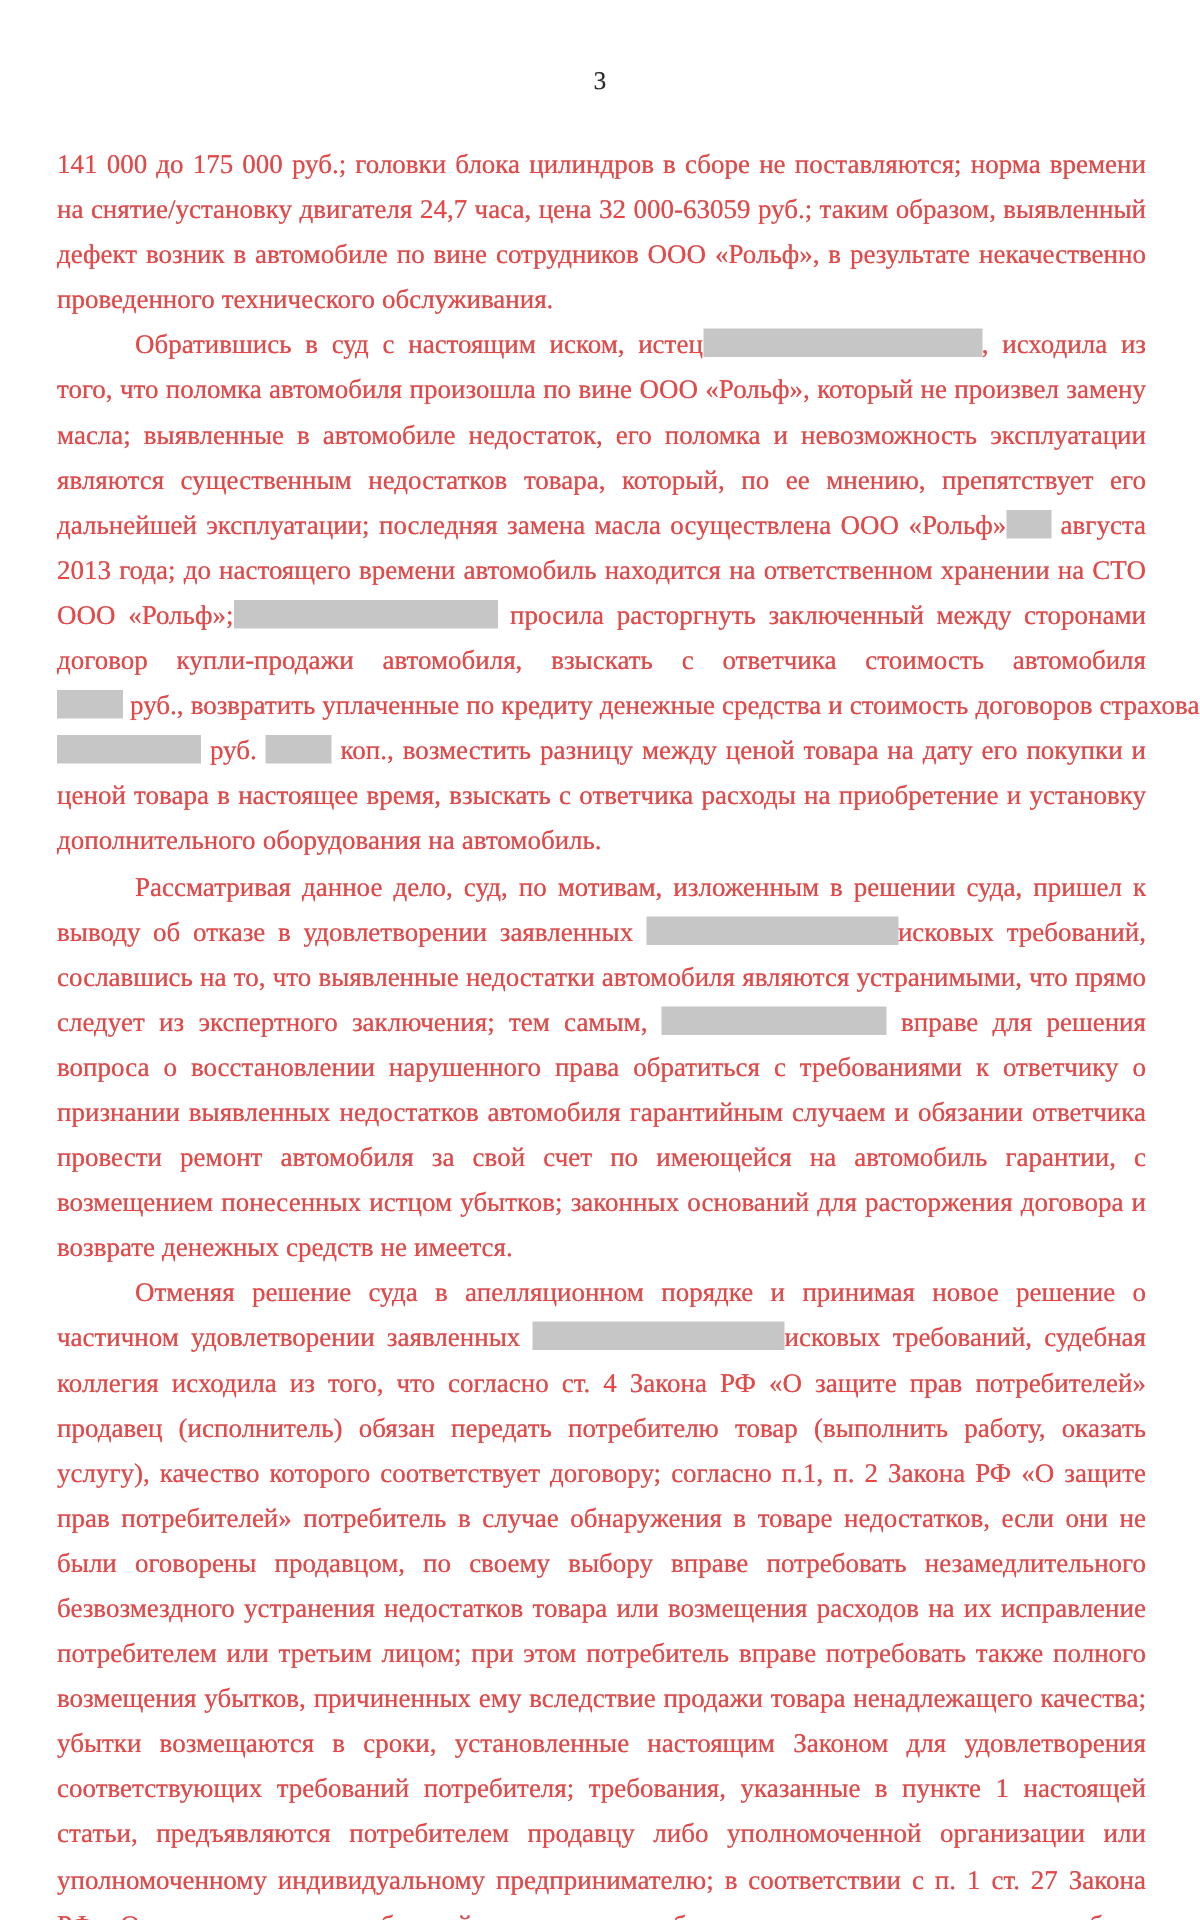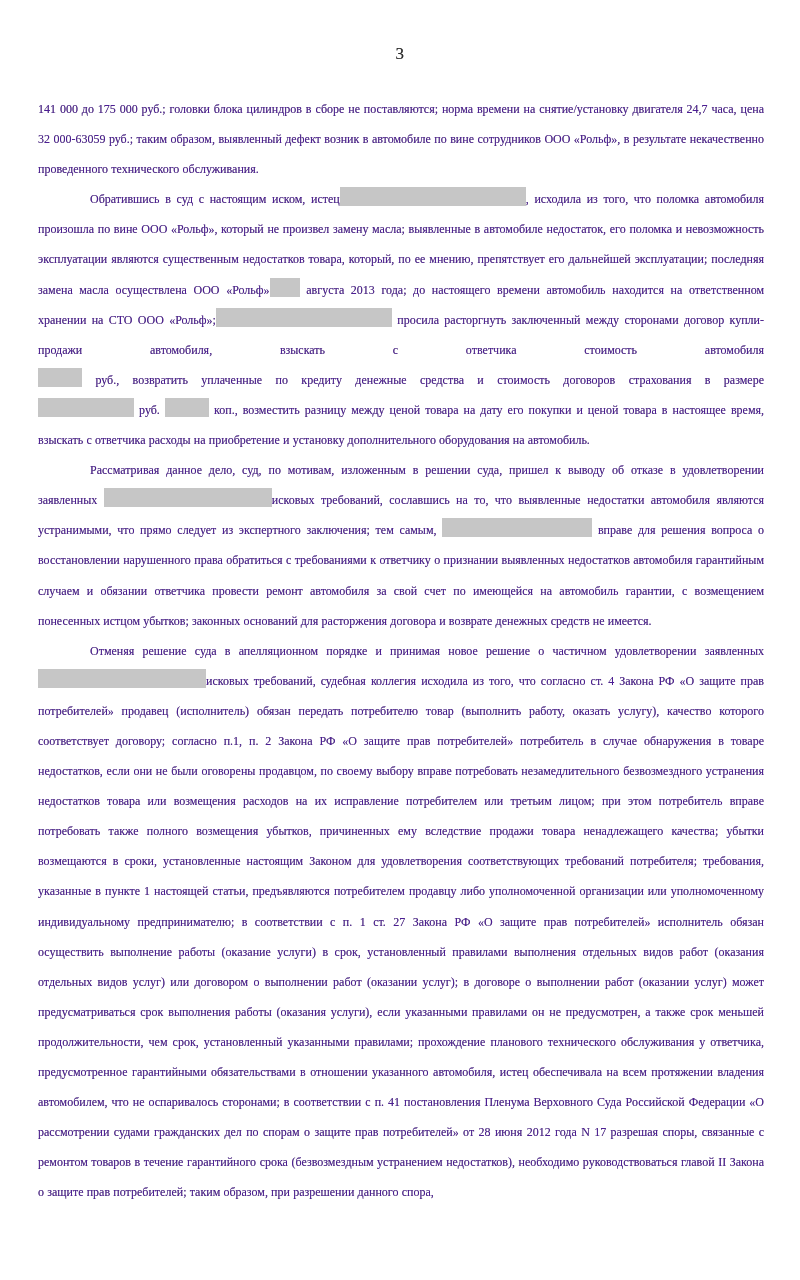--- a/index.html
+++ b/index.html
@@ -38,23 +38,23 @@
     position: absolute;
     top: 94px;
     left: 38px;
     width: 726px;
   }
 
   .para {
     margin: 0 0 0 0;
     text-align: justify;
     text-justify: inter-word;
-    font-size: 12px;
+    font-size: 18px;
     line-height: 30.1px;
-    color: #4c1d95;
+    color: #ef4444;
     word-spacing: 0.2px;
     hyphens: none;
   }
   .para.indent {
     text-indent: 52px;
   }
 
   
   .para, .page-number {
     text-shadow: 0 0 0.45px rgba(40,40,40,0.55);

